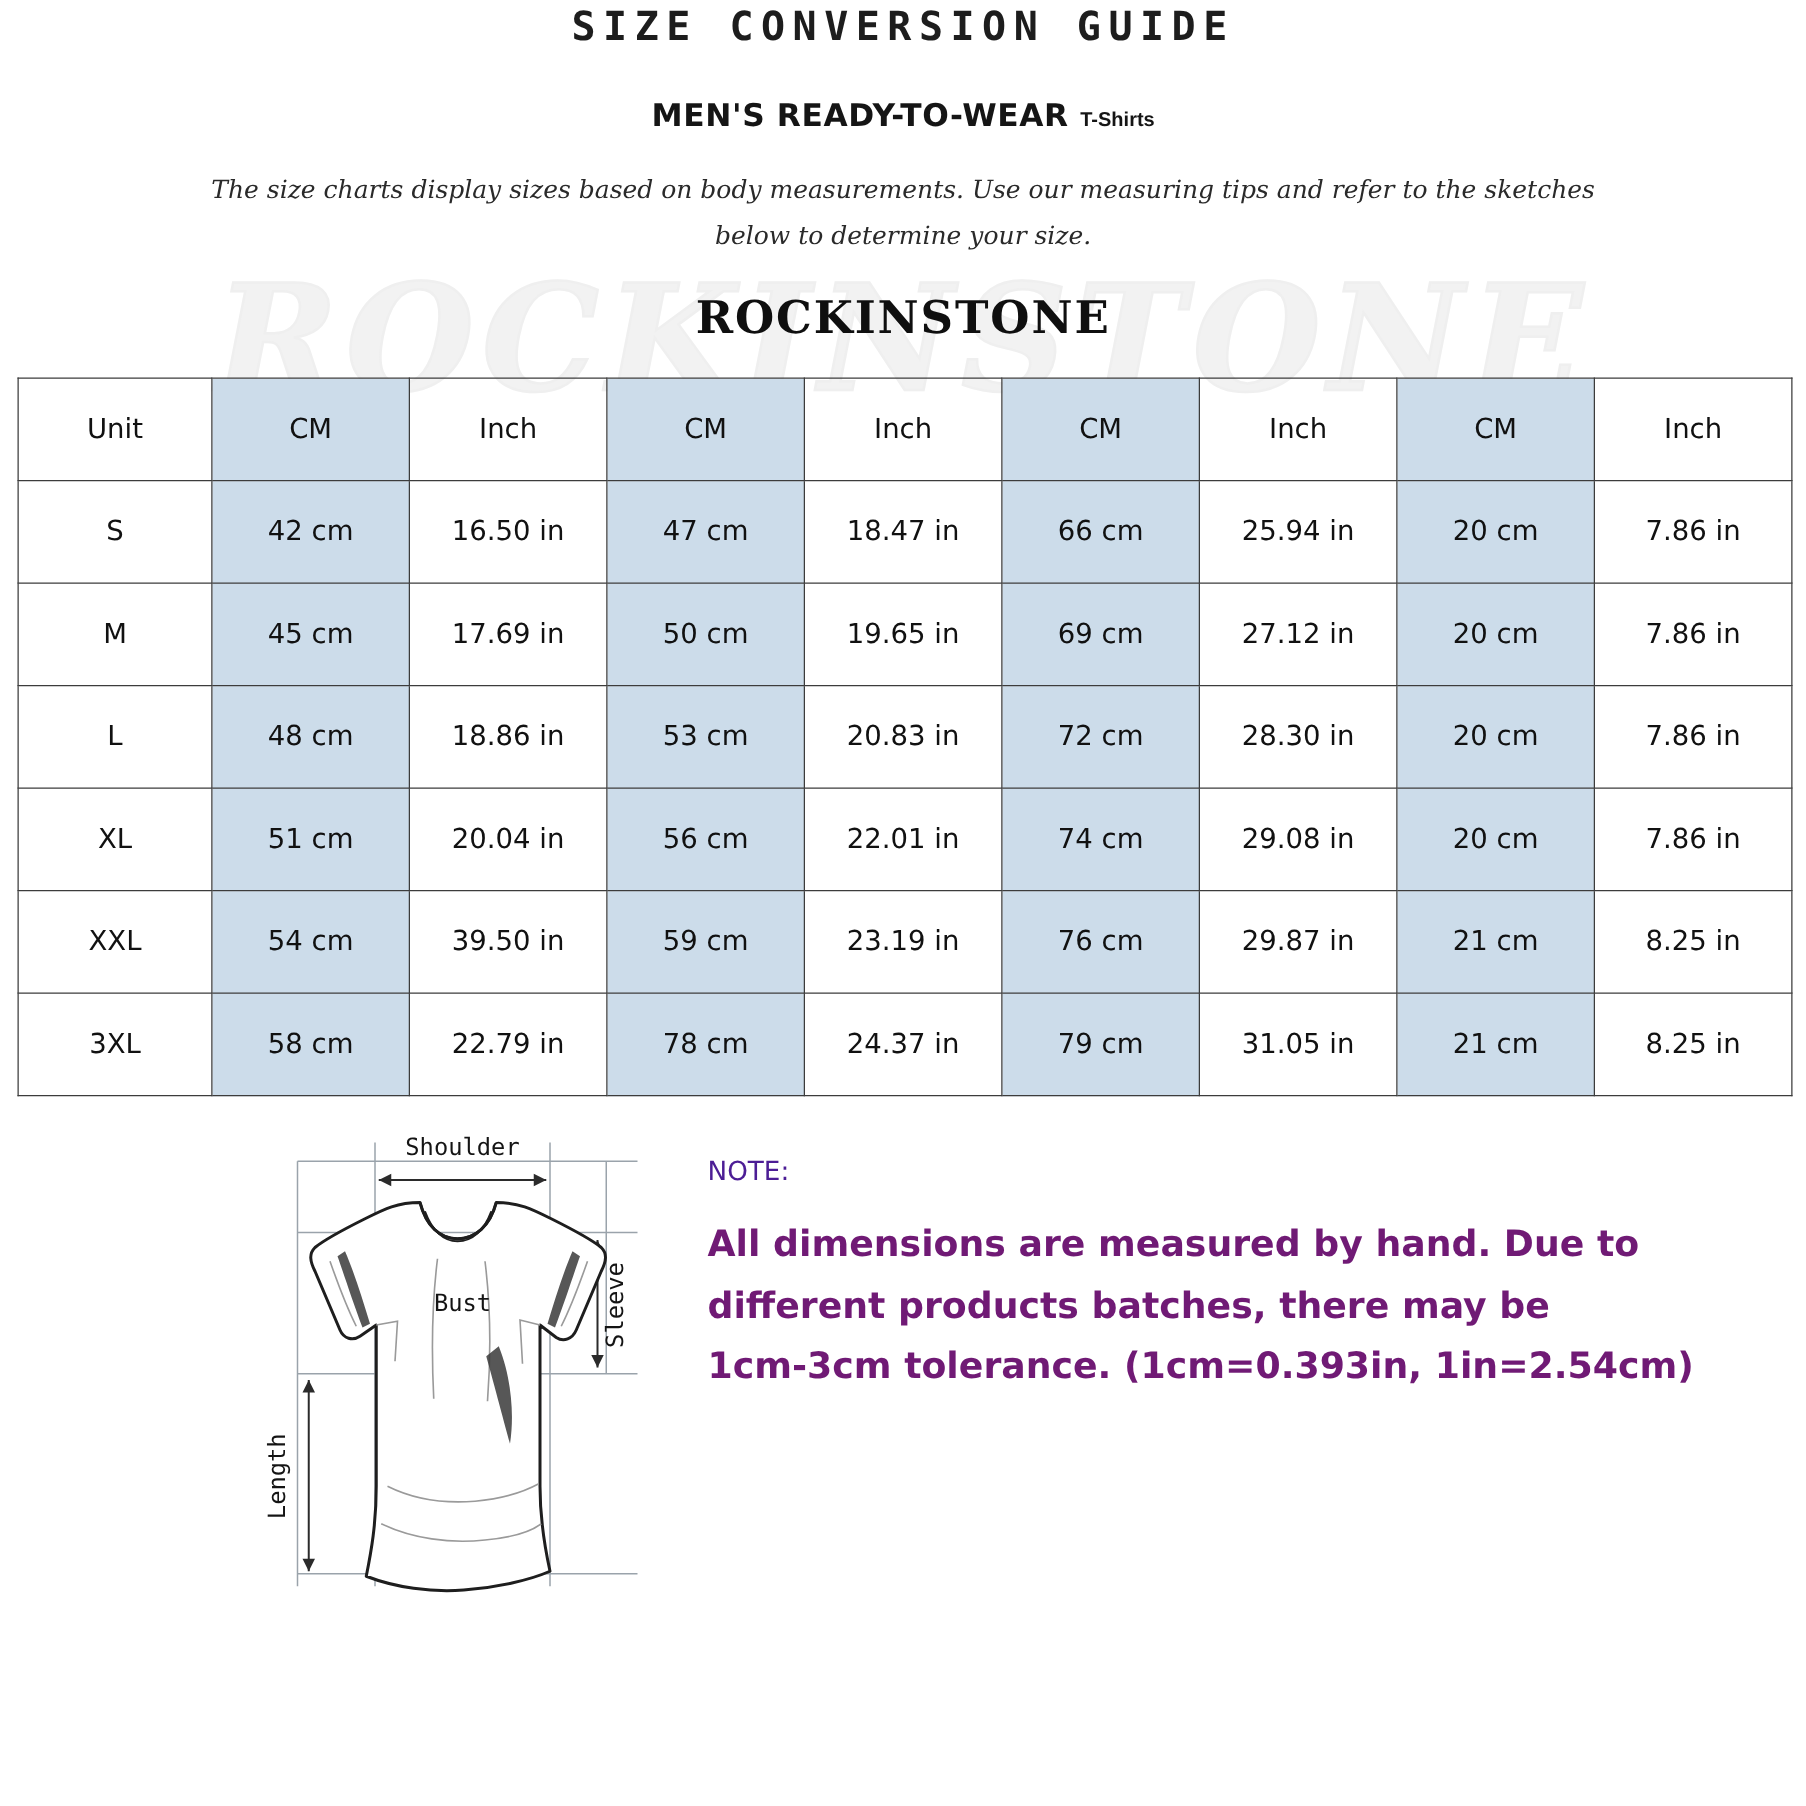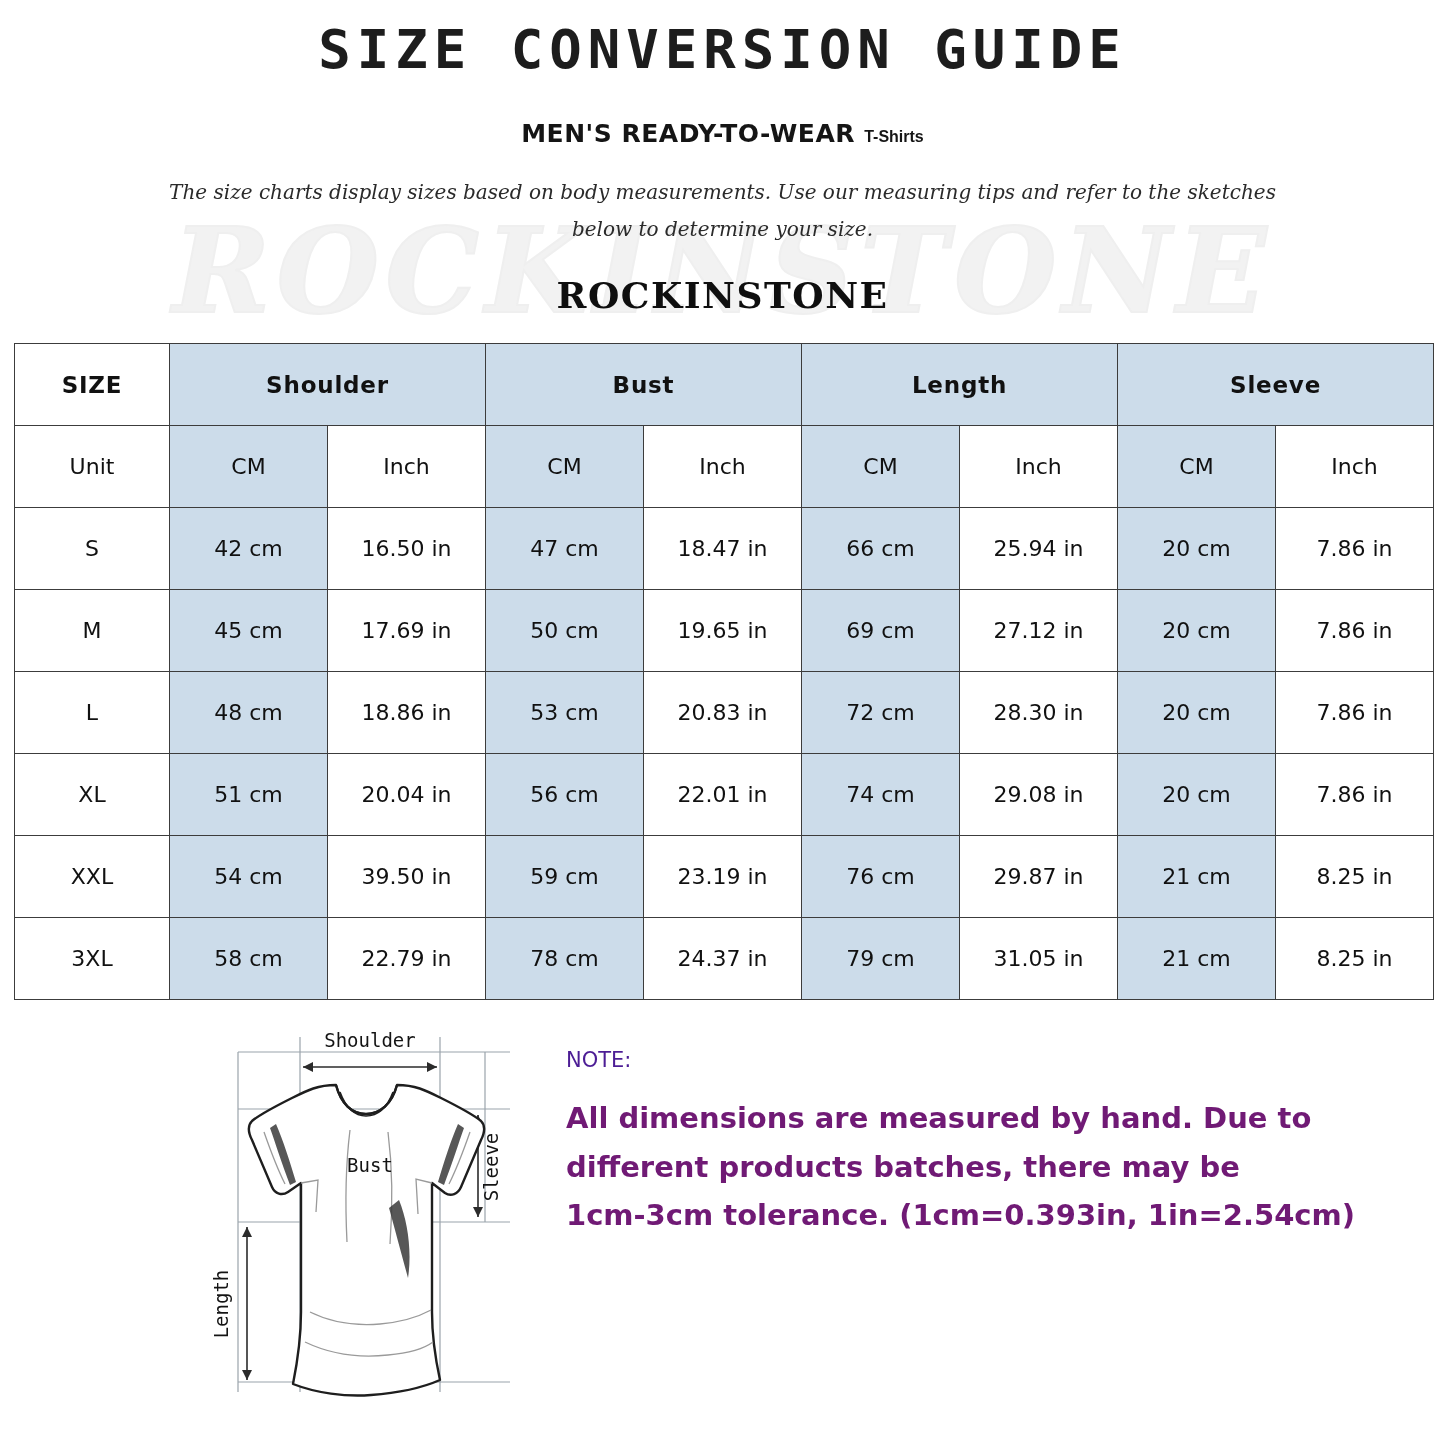--- a/index.html
+++ b/index.html
@@ -38,24 +38,24 @@
     z-index: 0;
   }
 
   .page { position: relative; z-index: 1; }
 
   
   .title {
     text-align: center;
     font-family: "DejaVu Sans Mono", monospace;
     font-weight: bold;
-    font-size: 54px;
+    font-size: 32px;
     letter-spacing: 6px;
     color: #1d1d1d;
-    padding-top: 18px;
+    padding-top: 2px;
   }
   .subtitle {
     text-align: center;
     font-family: "DejaVu Sans", sans-serif;
     font-weight: bold;
     font-size: 25px;
     letter-spacing: 0.5px;
     margin-top: 38px;
     color: #151515;
   }
@@ -173,27 +173,20 @@
         <col class="col-in">
       <col class="col-cm">
         <col class="col-in">
       <col class="col-cm">
         <col class="col-in">
       <col class="col-cm">
         <col class="col-in">
     </colgroup>
     <thead>
       <tr>
-        <th class="hdr" rowspan="1">SIZE</th>
-        <th class="hdr shade" colspan="2">Shoulder</th>
-        <th class="hdr shade" colspan="2">Bust</th>
-        <th class="hdr shade" colspan="2">Length</th>
-        <th class="hdr shade" colspan="2">Sleeve</th>
-      </tr>
-      <tr>
         <td class="unit-label">Unit</td>
         <td class="shade">CM</td>
         <td>Inch</td>
         <td class="shade">CM</td>
         <td>Inch</td>
         <td class="shade">CM</td>
         <td>Inch</td>
         <td class="shade">CM</td>
         <td>Inch</td>
       </tr>

